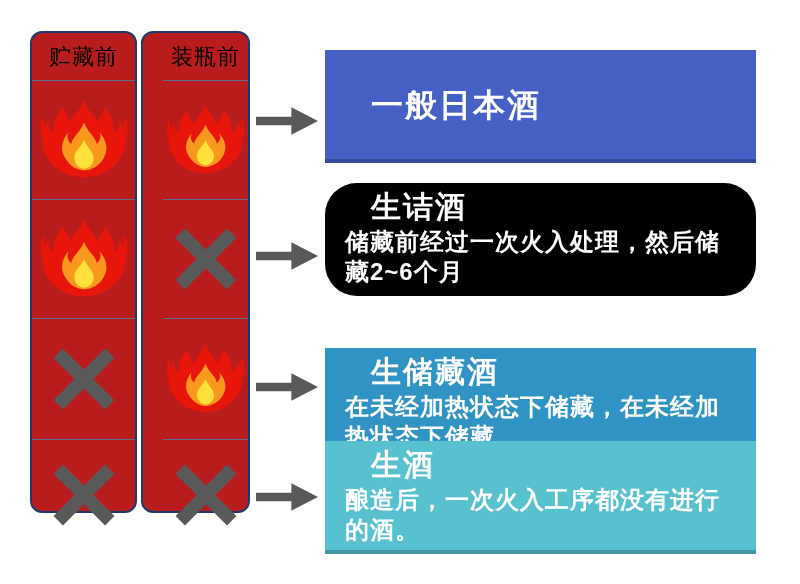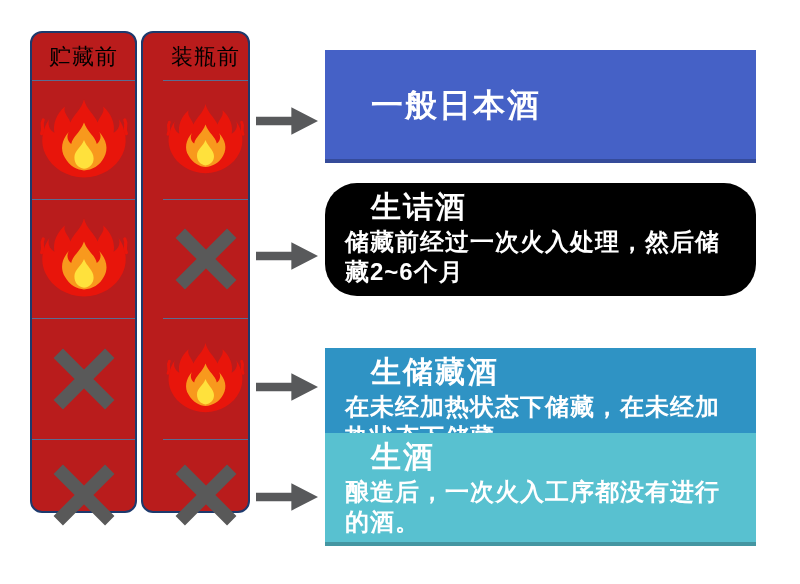--- a/index.html
+++ b/index.html
@@ -150,18 +150,18 @@
   <div class="result result-2" style="background: #000000; border-radius: 32px;">
     <div class="result-title">生诘酒</div>
     <div class="result-desc">储藏前经过一次火入处理，然后储藏2~6个月</div>
   </div>
 
   <div class="result result-3" style="background: rgb(47, 147, 196);">
     <div class="result-title">生储藏酒</div>
     <div class="result-desc">在未经加热状态下储藏，在未经加热状态下储藏。</div>
   </div>
 
-  <div class="result result-4" style="background: rgb(88, 193, 208);">
+  <div class="result result-4" style="background: rgb(88, 193, 208); margin-top: 8px;">
     <div class="result-title">生酒</div>
     <div class="result-desc">酿造后，一次火入工序都没有进行的酒。</div>
   </div>
 
 </div>
 
 </body></html>

